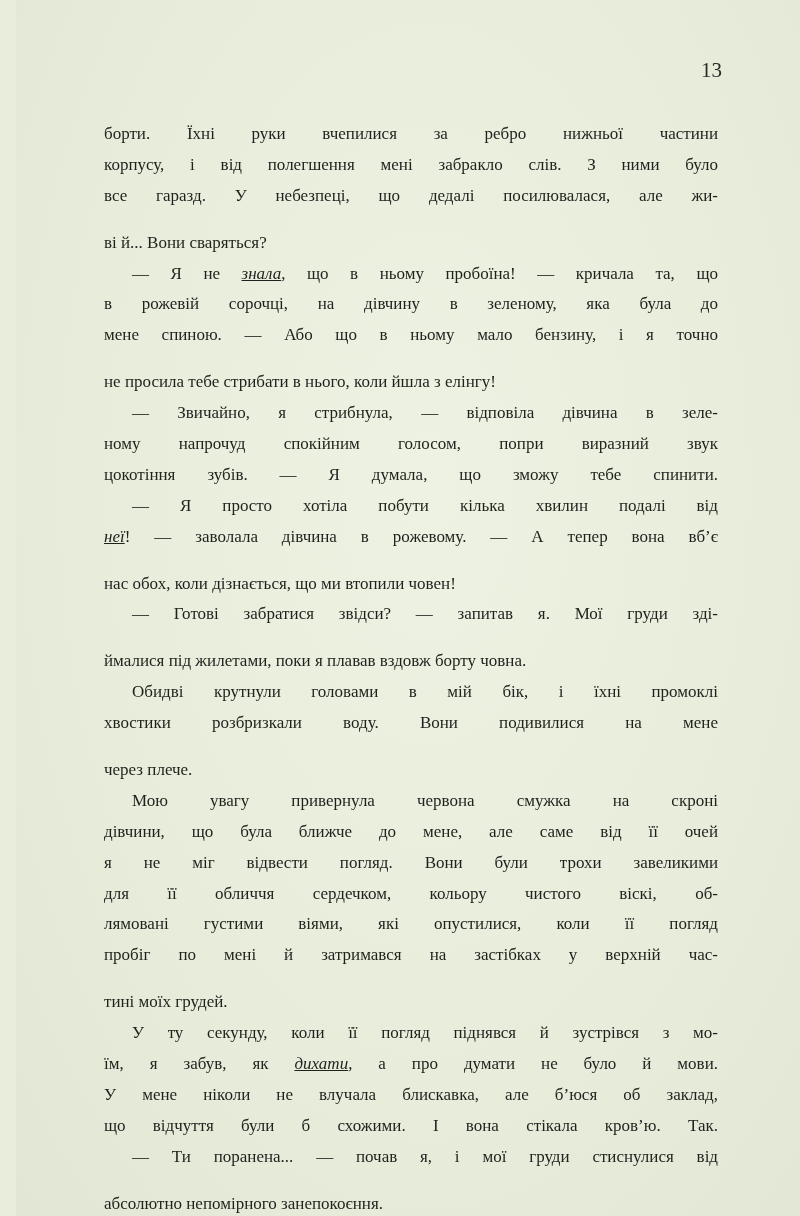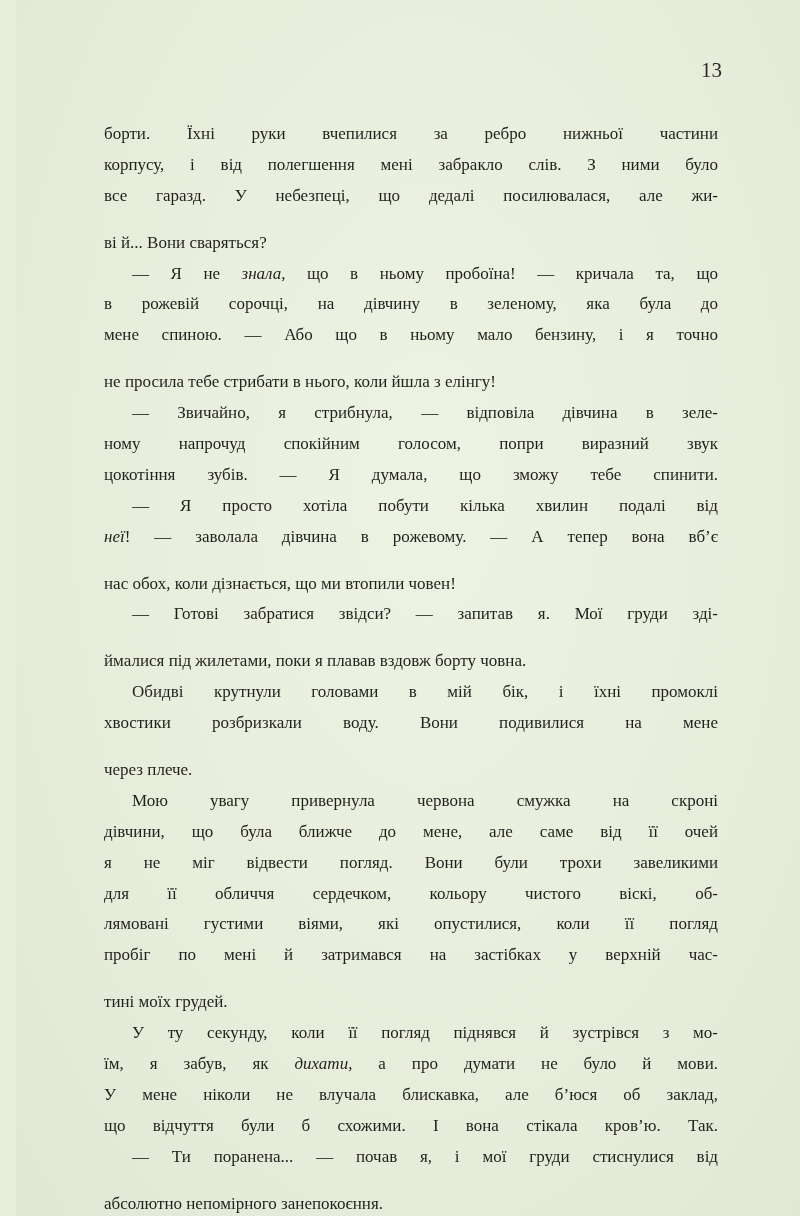--- a/index.html
+++ b/index.html
@@ -27,21 +27,21 @@
     font-size: 17px;
     line-height: 30.9px;
   }
   .line {
     display: block; white-space: nowrap;
     text-align: justify; text-align-last: justify;
     height: 30.9px;
   }
   .line.last { text-align-last: left; margin-top: 16px; }
   .line.indent { padding-left: 28px; }
-  em { font-style: italic; }
+  em { font-style: italic; text-decoration: underline; }
 </style>
 </head>
 <body>
 
 <div class="page">
   <div class="page-number">13</div>
   <div class="body-text" id="body-text">
       <span class="line">борти. Їхні руки вчепилися за ребро нижньої частини</span>
       <span class="line">корпусу, і від полегшення мені забракло слів. З ними було</span>
       <span class="line">все гаразд. У небезпеці, що дедалі посилювалася, але жи-</span>

